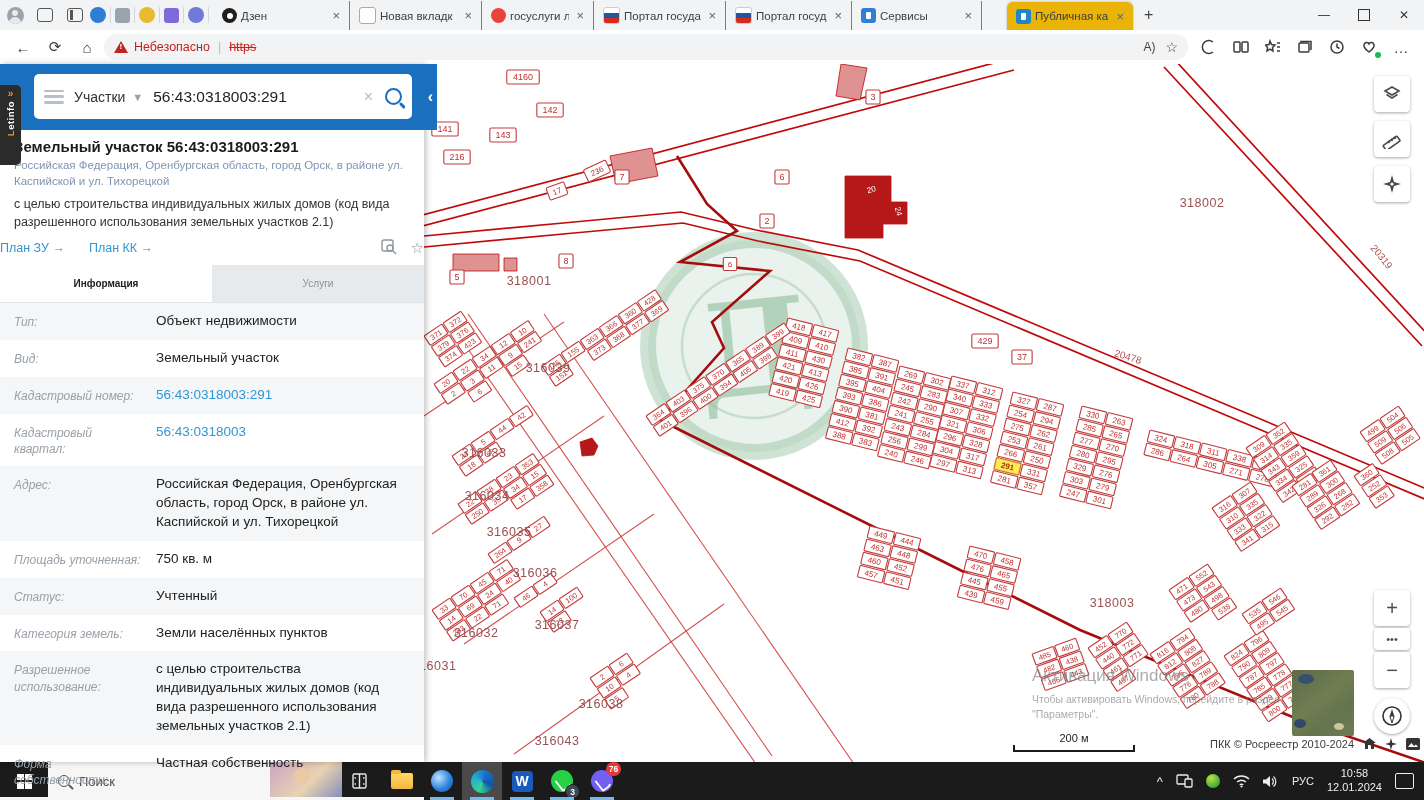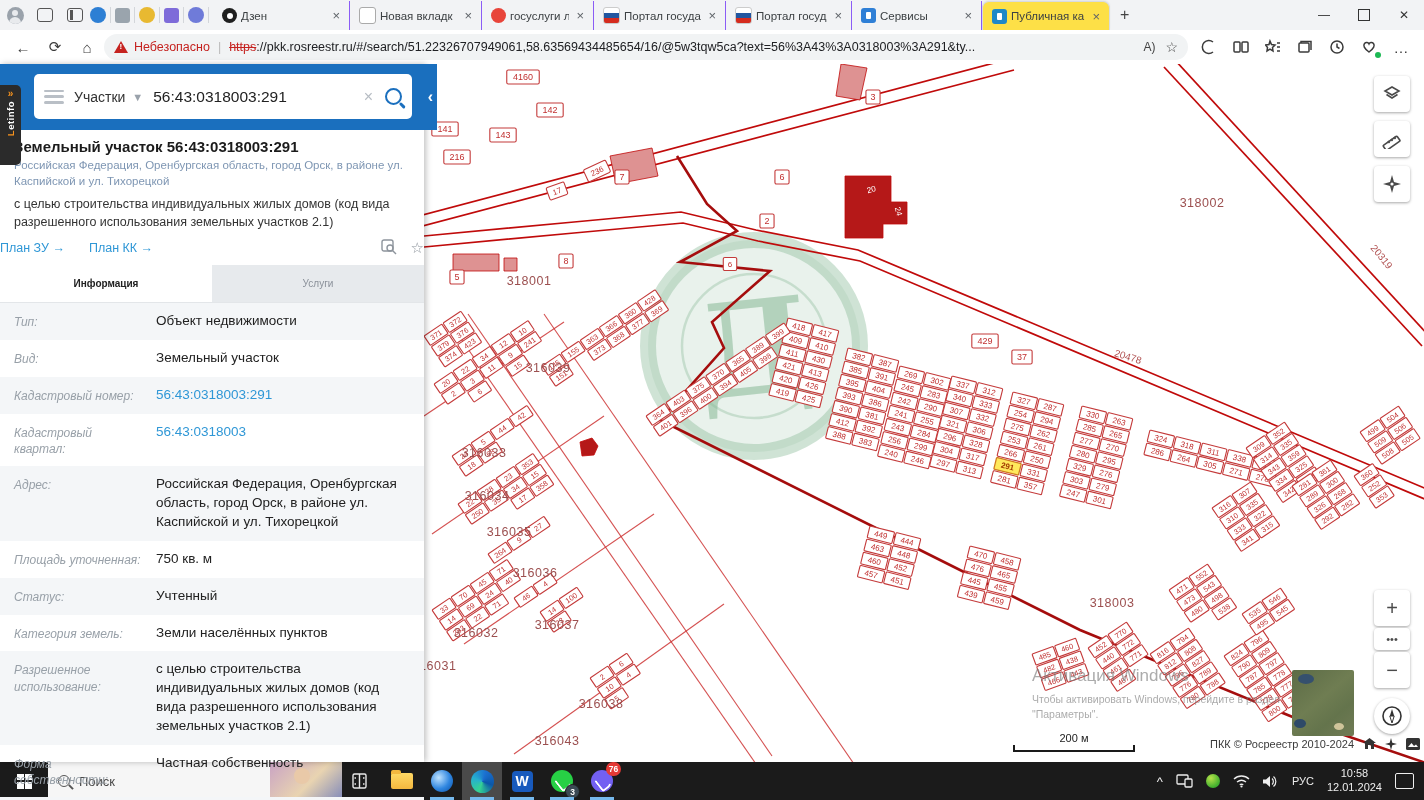--- a/index.html
+++ b/index.html
@@ -15,22 +15,22 @@
   .avatar:after{content:"";position:absolute;top:10px;left:2.5px;width:12px;height:8px;border-radius:6px 6px 0 0;background:#e8eaed;}
   .sq-icon{width:14px;height:12px;border:1.5px solid #555;border-radius:3px;position:relative;}
   .sq-icon.inner:before{content:"";position:absolute;left:2px;top:1px;bottom:1px;width:3px;background:#555;}
   .pin-sep{width:1px;height:16px;background:#d3d6da;margin:0 4px;}
   .favdot{width:16px;height:16px;border-radius:50%;}
   .favsq{width:15px;height:15px;border-radius:3px;}
   .tab{height:29px;display:flex;align-items:center;padding:0 6px 0 9px;box-sizing:border-box;
     border-right:1px solid #8b5cf6;color:#3c4043;font-size:11.5px;position:relative;flex:none;}
   .tab .tlabel{overflow:hidden;white-space:nowrap;flex:1;margin:0 4px;}
   .tab .tclose{color:#5f6368;font-size:13px;padding:0 3px;border-radius:3px;}
-  .tab.active{background:#fde047;border:1px solid #d8dbdf;border-bottom:none;border-radius:7px 7px 0 0;
-    box-shadow:0 -1px 2px rgba(0,0,0,.06);z-index:2;}
+  .tab.active{background:#eab308;border:1px solid #d8dbdf;border-bottom:none;border-radius:7px 7px 0 0;
+    box-shadow:0 -1px 2px rgba(0,0,0,.06);z-index:2;margin-left:24px;}
   .tico{width:15px;height:15px;flex:none;border-radius:3px;position:relative;}
   .newtab-btn{font-size:16px;color:#444;padding:0 10px;}
   #win-controls{margin-left:auto;display:flex;height:30px;}
   .wbtn{width:40px;height:30px;display:flex;align-items:center;justify-content:center;color:#333;font-size:12px;}
   .wmax{width:10px;height:10px;border:1.2px solid #333;}
   #addressbar{position:absolute;top:30px;left:0;width:1424px;height:34px;background:#fff;
     display:flex;align-items:center;padding:0 8px;box-sizing:border-box;gap:2px;}
   .abtn{width:30px;height:28px;display:flex;align-items:center;justify-content:center;color:#3b3b3b;font-size:15px;}
   #urlpill{flex:1;height:26px;background:#f1f3f4;border-radius:14px;display:flex;align-items:center;
     padding:0 10px;font-size:12.5px;color:#202124;min-width:0;}
@@ -235,21 +235,20 @@
 
   <div id="addressbar">
     <div class="abtn">←</div>
     <div class="abtn">⟳</div>
     <div class="abtn">⌂</div>
     <div id="urlpill">
       <span class="warn-tri"></span>
       <span class="nb">Небезопасно</span>
       <span class="pillsep">|</span>
       <span class="https">https</span>
-      <span class="urlrest">://pkk.rosreestr.ru/#/search/51.22326707949061,58.63569434485654/16/@5w3tqw5ca?text=56%3A43%3A0318003%3A291&amp;ty...</span>
       <span class="pill-r">
         <span>A)</span>
         <span style="font-size:14px;">☆</span>
       </span>
     </div>
     <div class="toolgrp">
       <div class="abtn">
         <svg class="lineicon" width="16" height="16" viewBox="0 0 16 16">
             <path d="M12 3 A6.5 6.5 0 1 0 12 13"></path>
           </svg>

